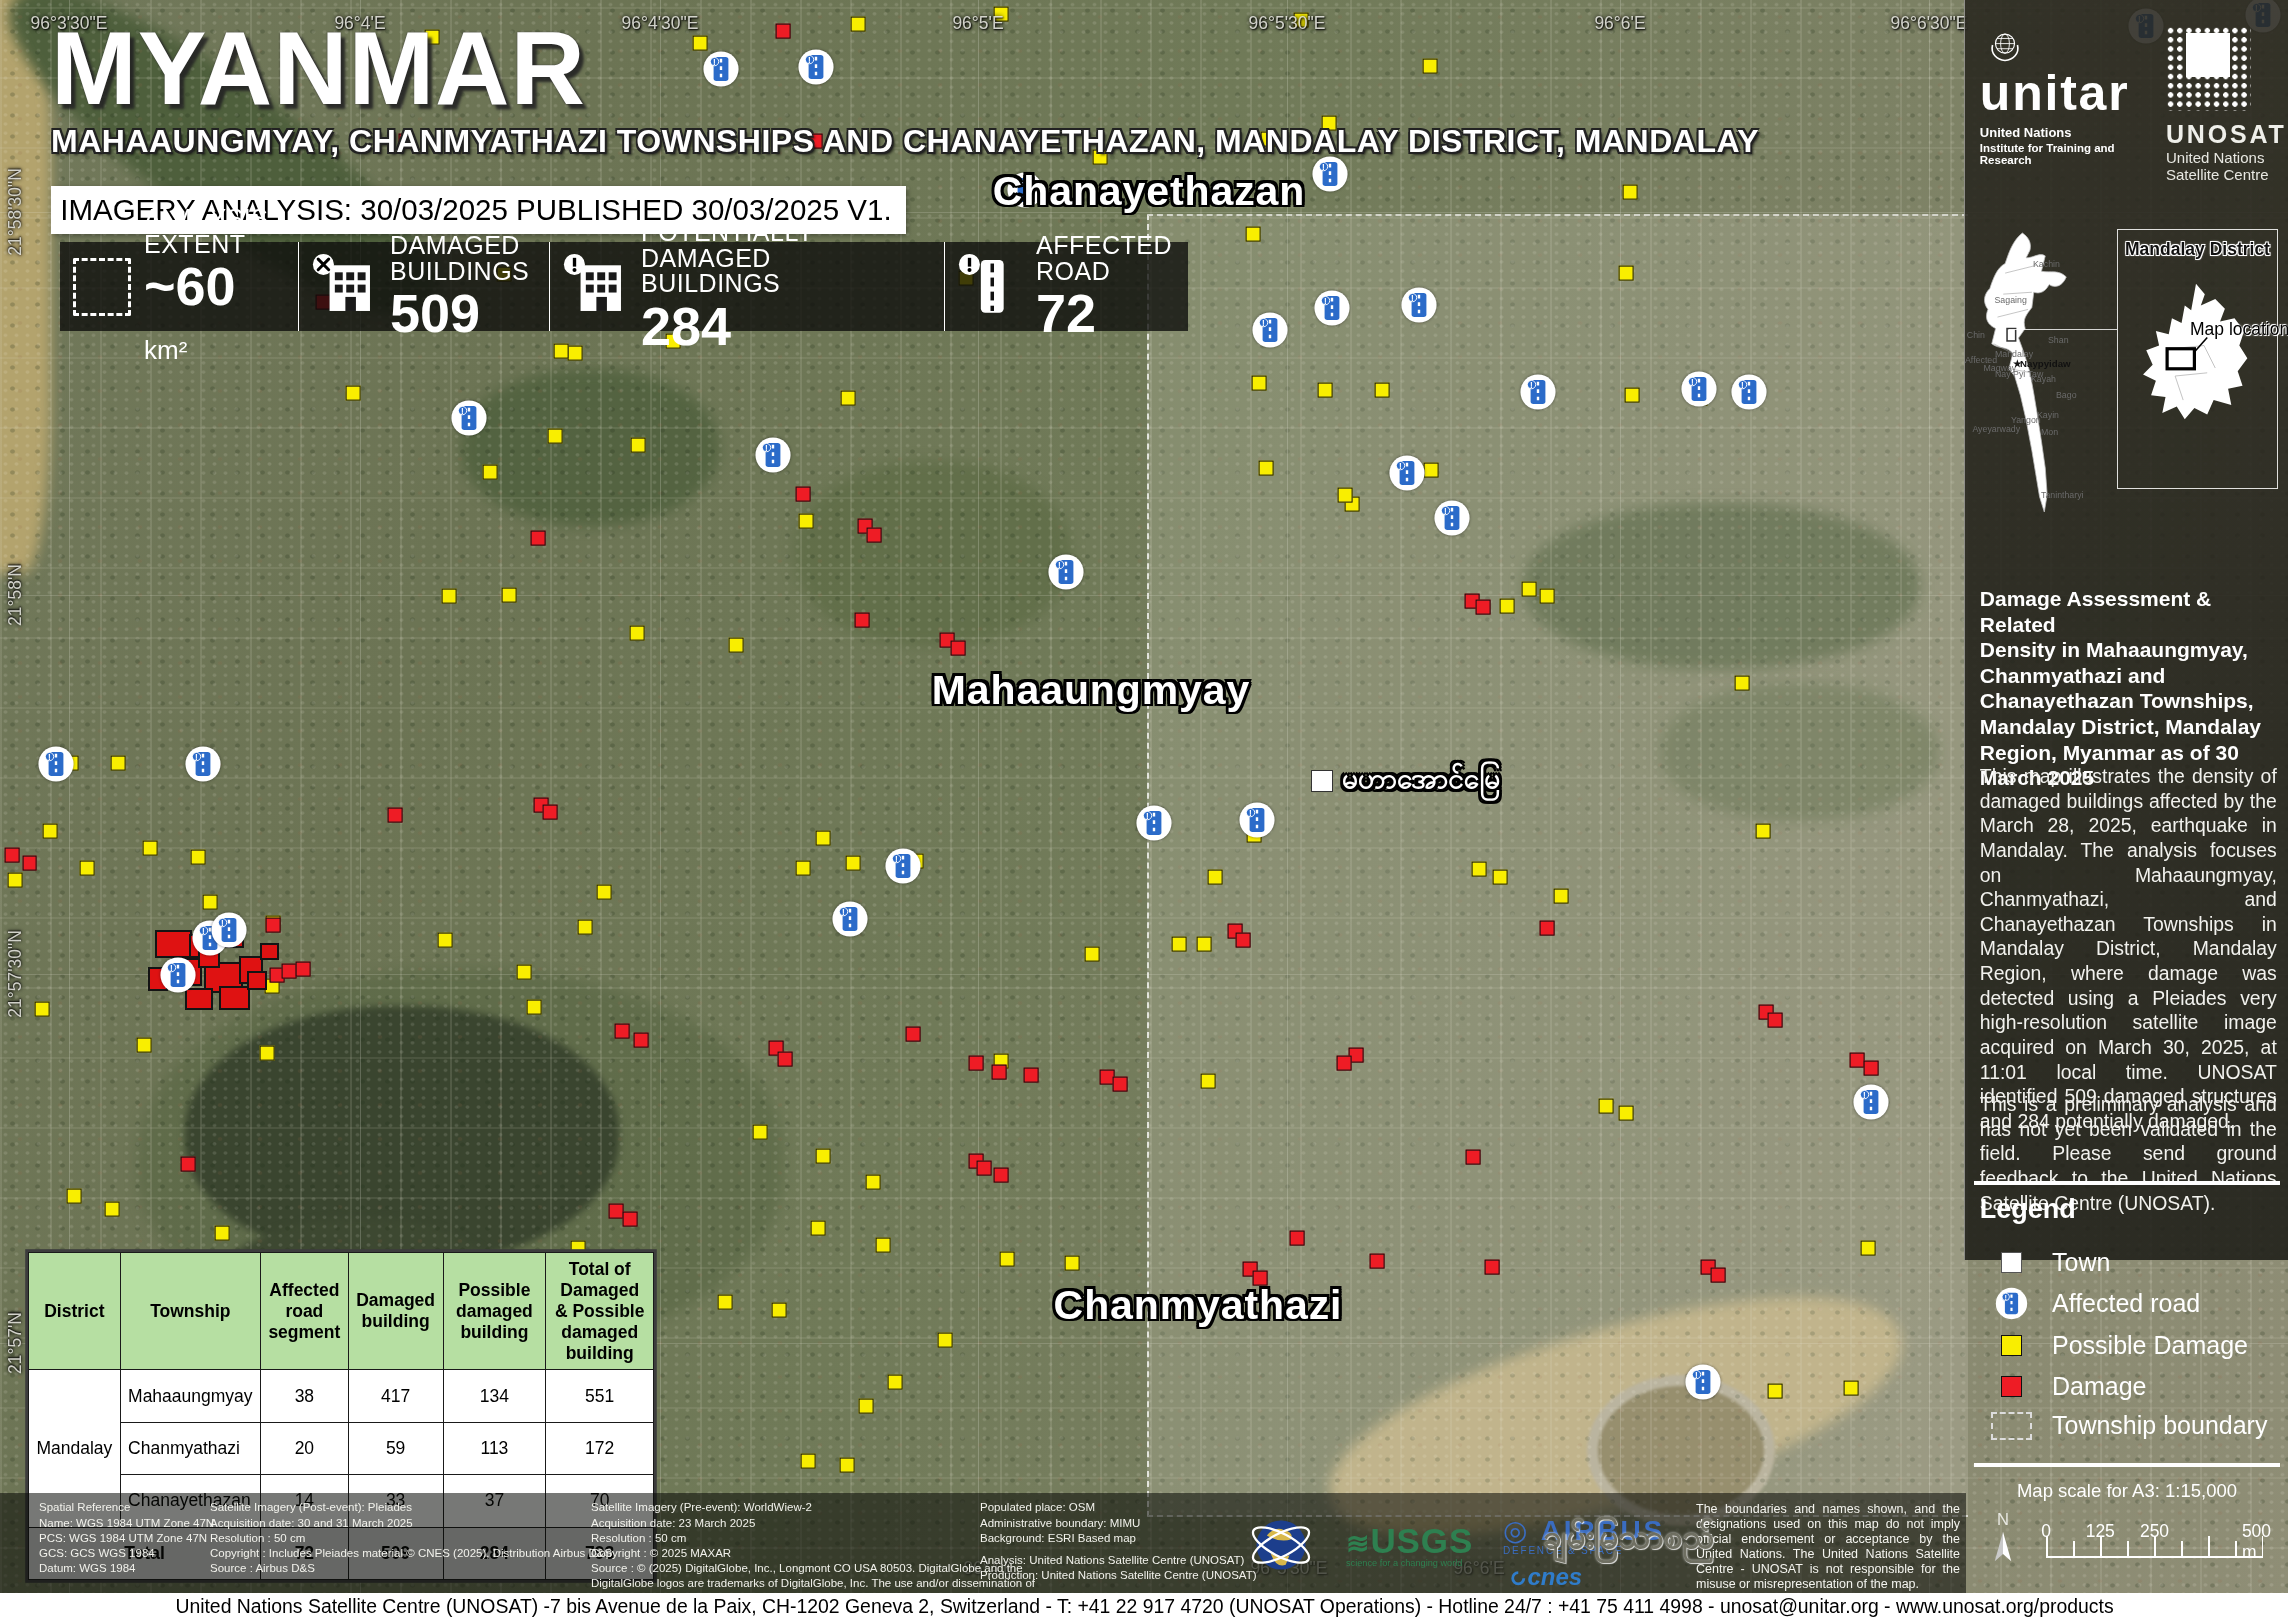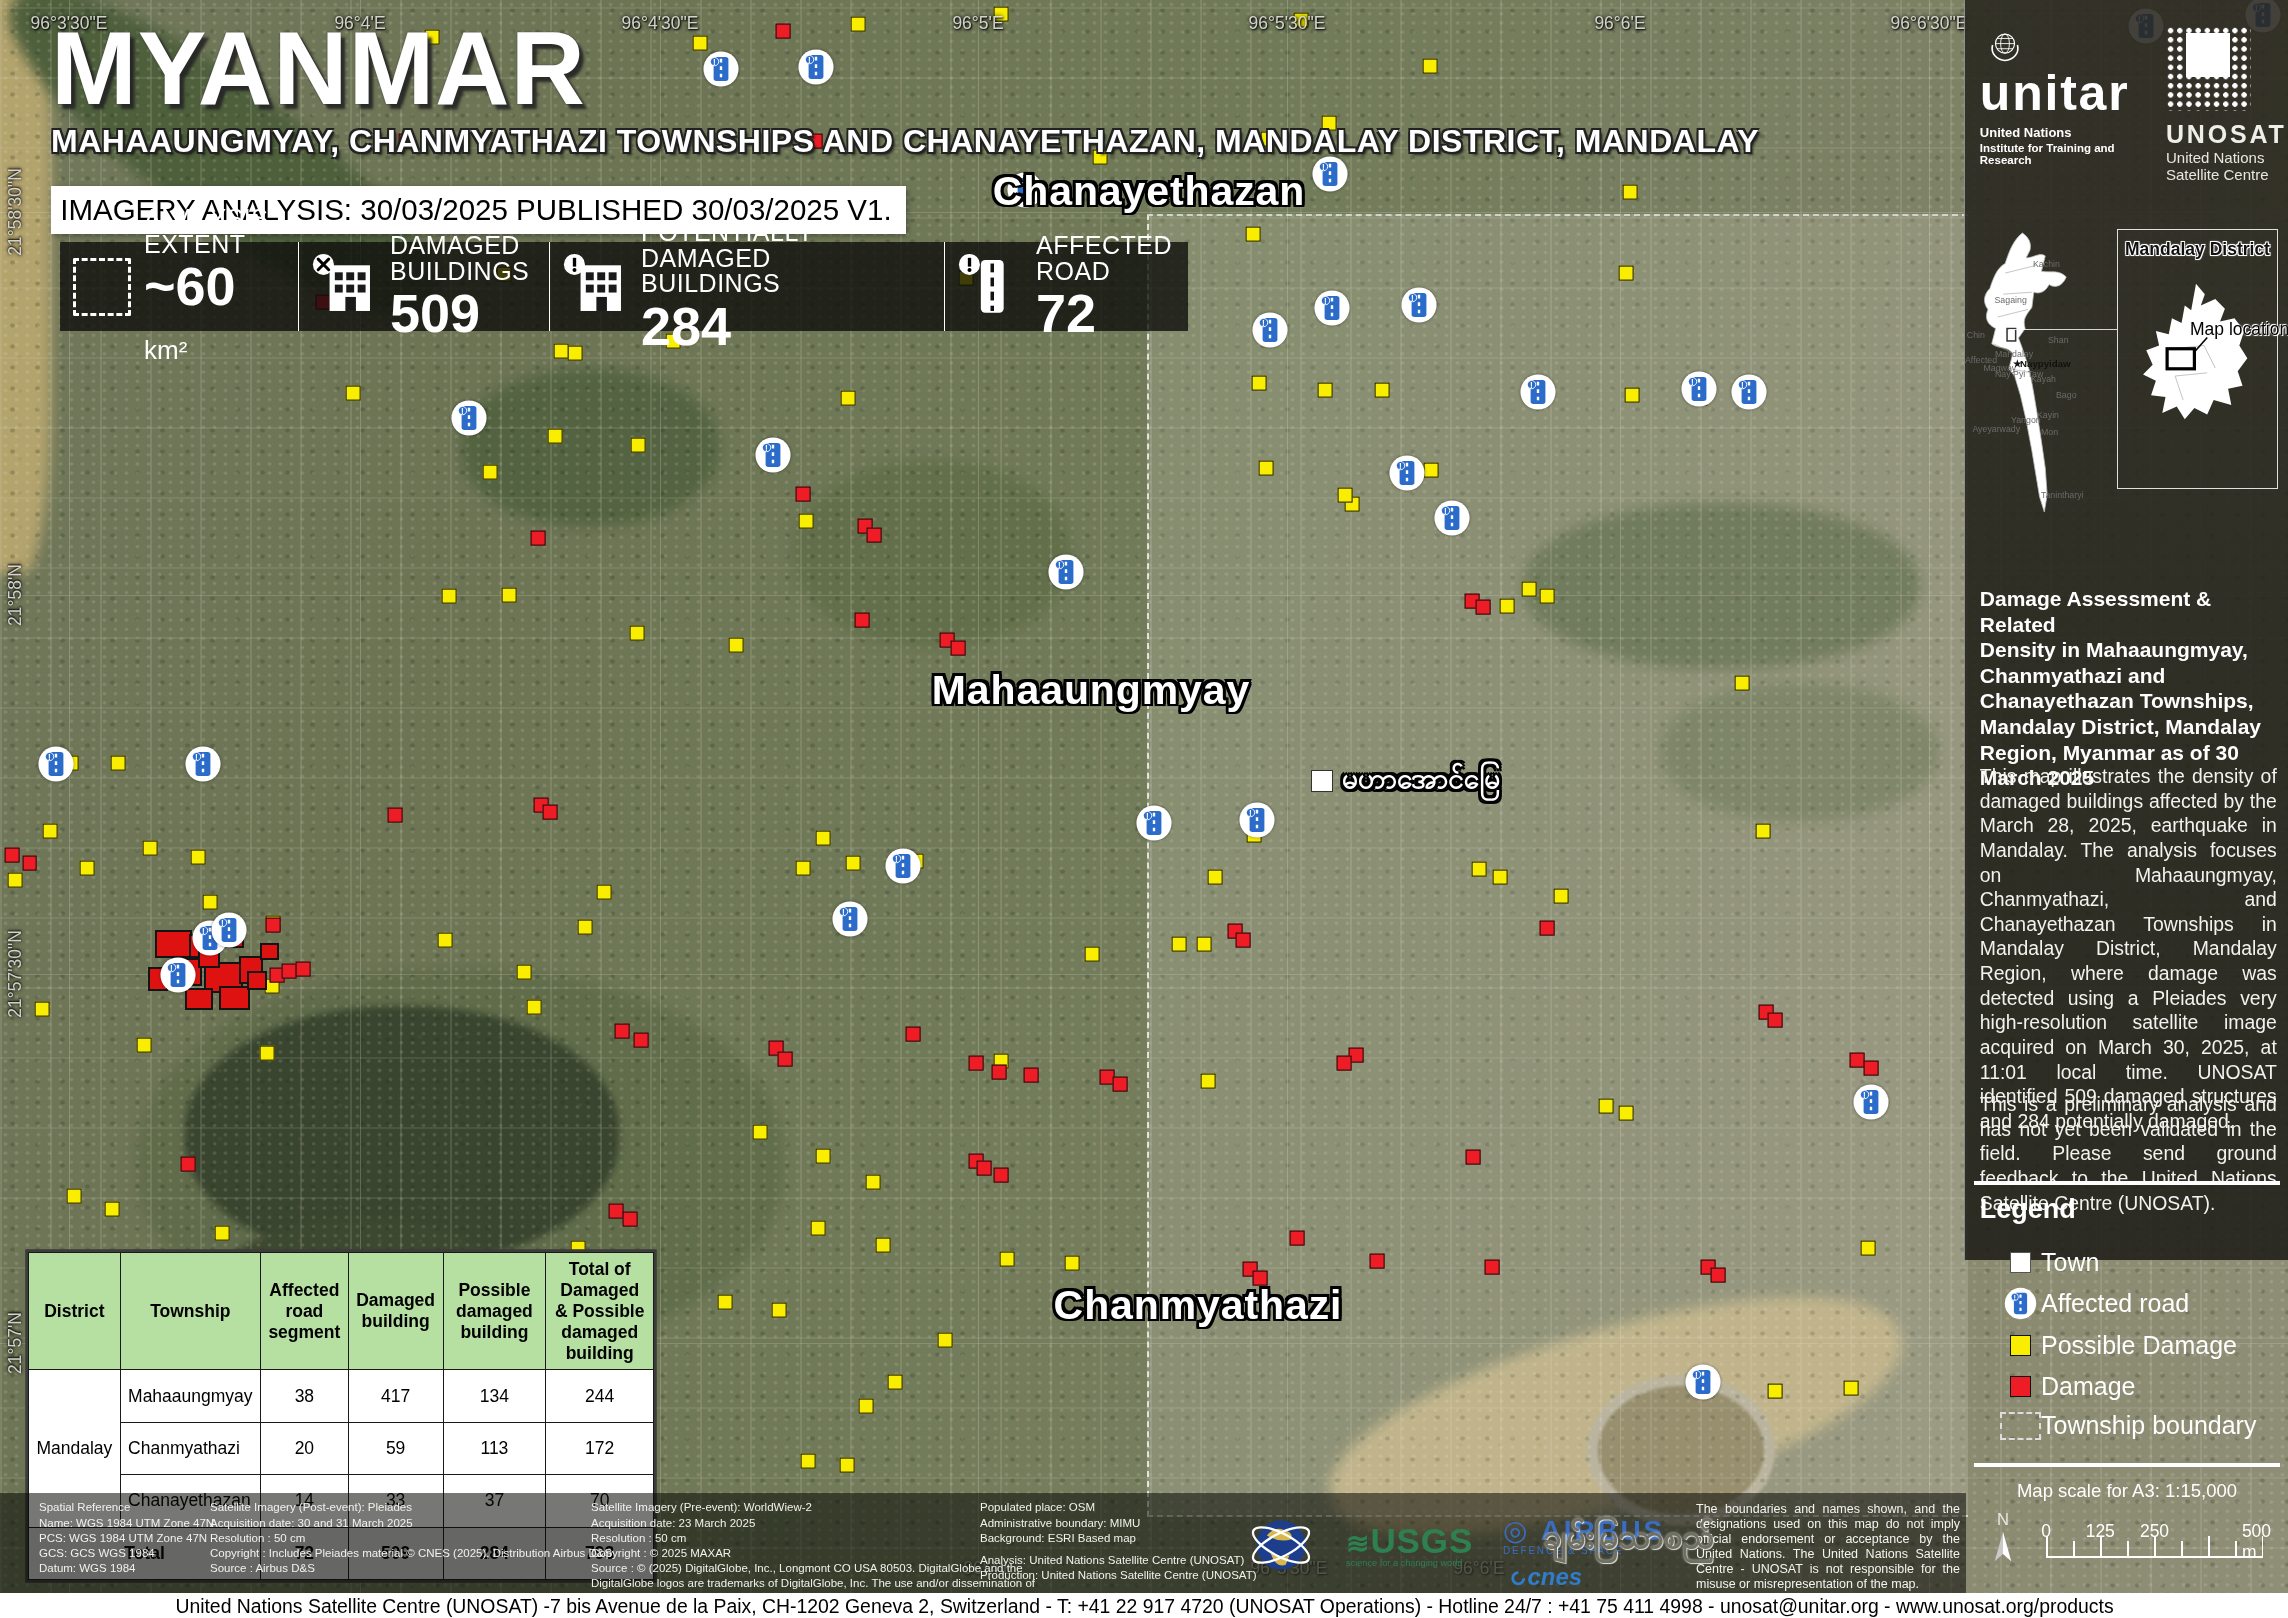--- a/index.html
+++ b/index.html
@@ -85,21 +85,21 @@
   .district-title{position:absolute;left:0;right:0;top:9.2px;text-align:center;font-size:17.5px;font-weight:bold;color:#111;
       text-shadow:0 0 2.8px #fff,0.9px 0.9px 0 #fff,-0.9px -0.9px 0 #fff,0.9px -0.9px 0 #fff,-0.9px 0.9px 0 #fff;}
   .map-location{position:absolute;left:72px;top:89px;font-size:17.5px;color:#000;white-space:nowrap;
       text-shadow:0 0 2.8px #fff,0.9px 0.9px 0 #fff,-0.9px -0.9px 0 #fff;}
   .inset-link{position:absolute;left:44px;top:329px;width:108px;height:0.9px;background:rgba(255,255,255,.8);}
   .report-heading{position:absolute;left:14.8px;top:586px;width:297px;font-size:21px;font-weight:bold;
       line-height:1.22;white-space:pre-line;color:#fff;}
   .report-para{position:absolute;left:14.8px;width:297px;font-size:19.4px;line-height:1.27;text-align:justify;color:#f2f2ee;}
   .hr{position:absolute;left:9.2px;width:306px;height:3.7px;background:#fff;}
   .legend-title{position:absolute;left:14.8px;top:1194px;font-size:27px;font-weight:bold;color:#fff;}
-  .legend-item{position:absolute;left:35px;height:37px;display:flex;align-items:center;}
+  .legend-item{position:absolute;left:26px;height:37px;display:flex;align-items:center;gap:20px;}
   .legend-label{font-size:25px;color:#fff;}
   .li-town{width:18.5px;height:18.5px;background:#fff;border:1.8px solid #555;}
   .li-yellow{width:18.5px;height:18.5px;background:#f9ee00;border:1.8px solid #111;}
   .li-red{width:18.5px;height:18.5px;background:#ee1c25;border:1.8px solid #111;}
   .li-bound{width:48px;height:24px;border:2.3px dashed #ddd;}
   .scale-title{position:absolute;left:0;right:0;top:1480px;text-align:center;font-size:18.5px;color:#fff;}
   .north{position:absolute;left:28px;top:1510px;text-align:center;}
   .north .n{font-size:16.6px;color:#e8e8e2;}
   .scalebar{position:absolute;left:81px;top:1521px;width:217px;}
   .sb-labels{position:relative;height:20px;font-size:17.5px;color:#fff;}
@@ -778,21 +778,21 @@
         <th style="width:92px">Total of Damaged &amp; Possible damaged building</th>
       </tr>
     </thead>
     <tbody>
       <tr>
         <td rowspan="3">Mandalay</td>
         <td style="text-align:left">Mahaaungmyay</td>
         <td>38</td>
         <td>417</td>
         <td>134</td>
-        <td>244</td>
+        <td>551</td>
       </tr>
       <tr>
         <td style="text-align:left">Chanmyathazi</td>
         <td>20</td>
         <td>59</td>
         <td>113</td>
         <td>172</td>
       </tr>
       <tr>
         <td style="text-align:left">Chanayethazan</td>

